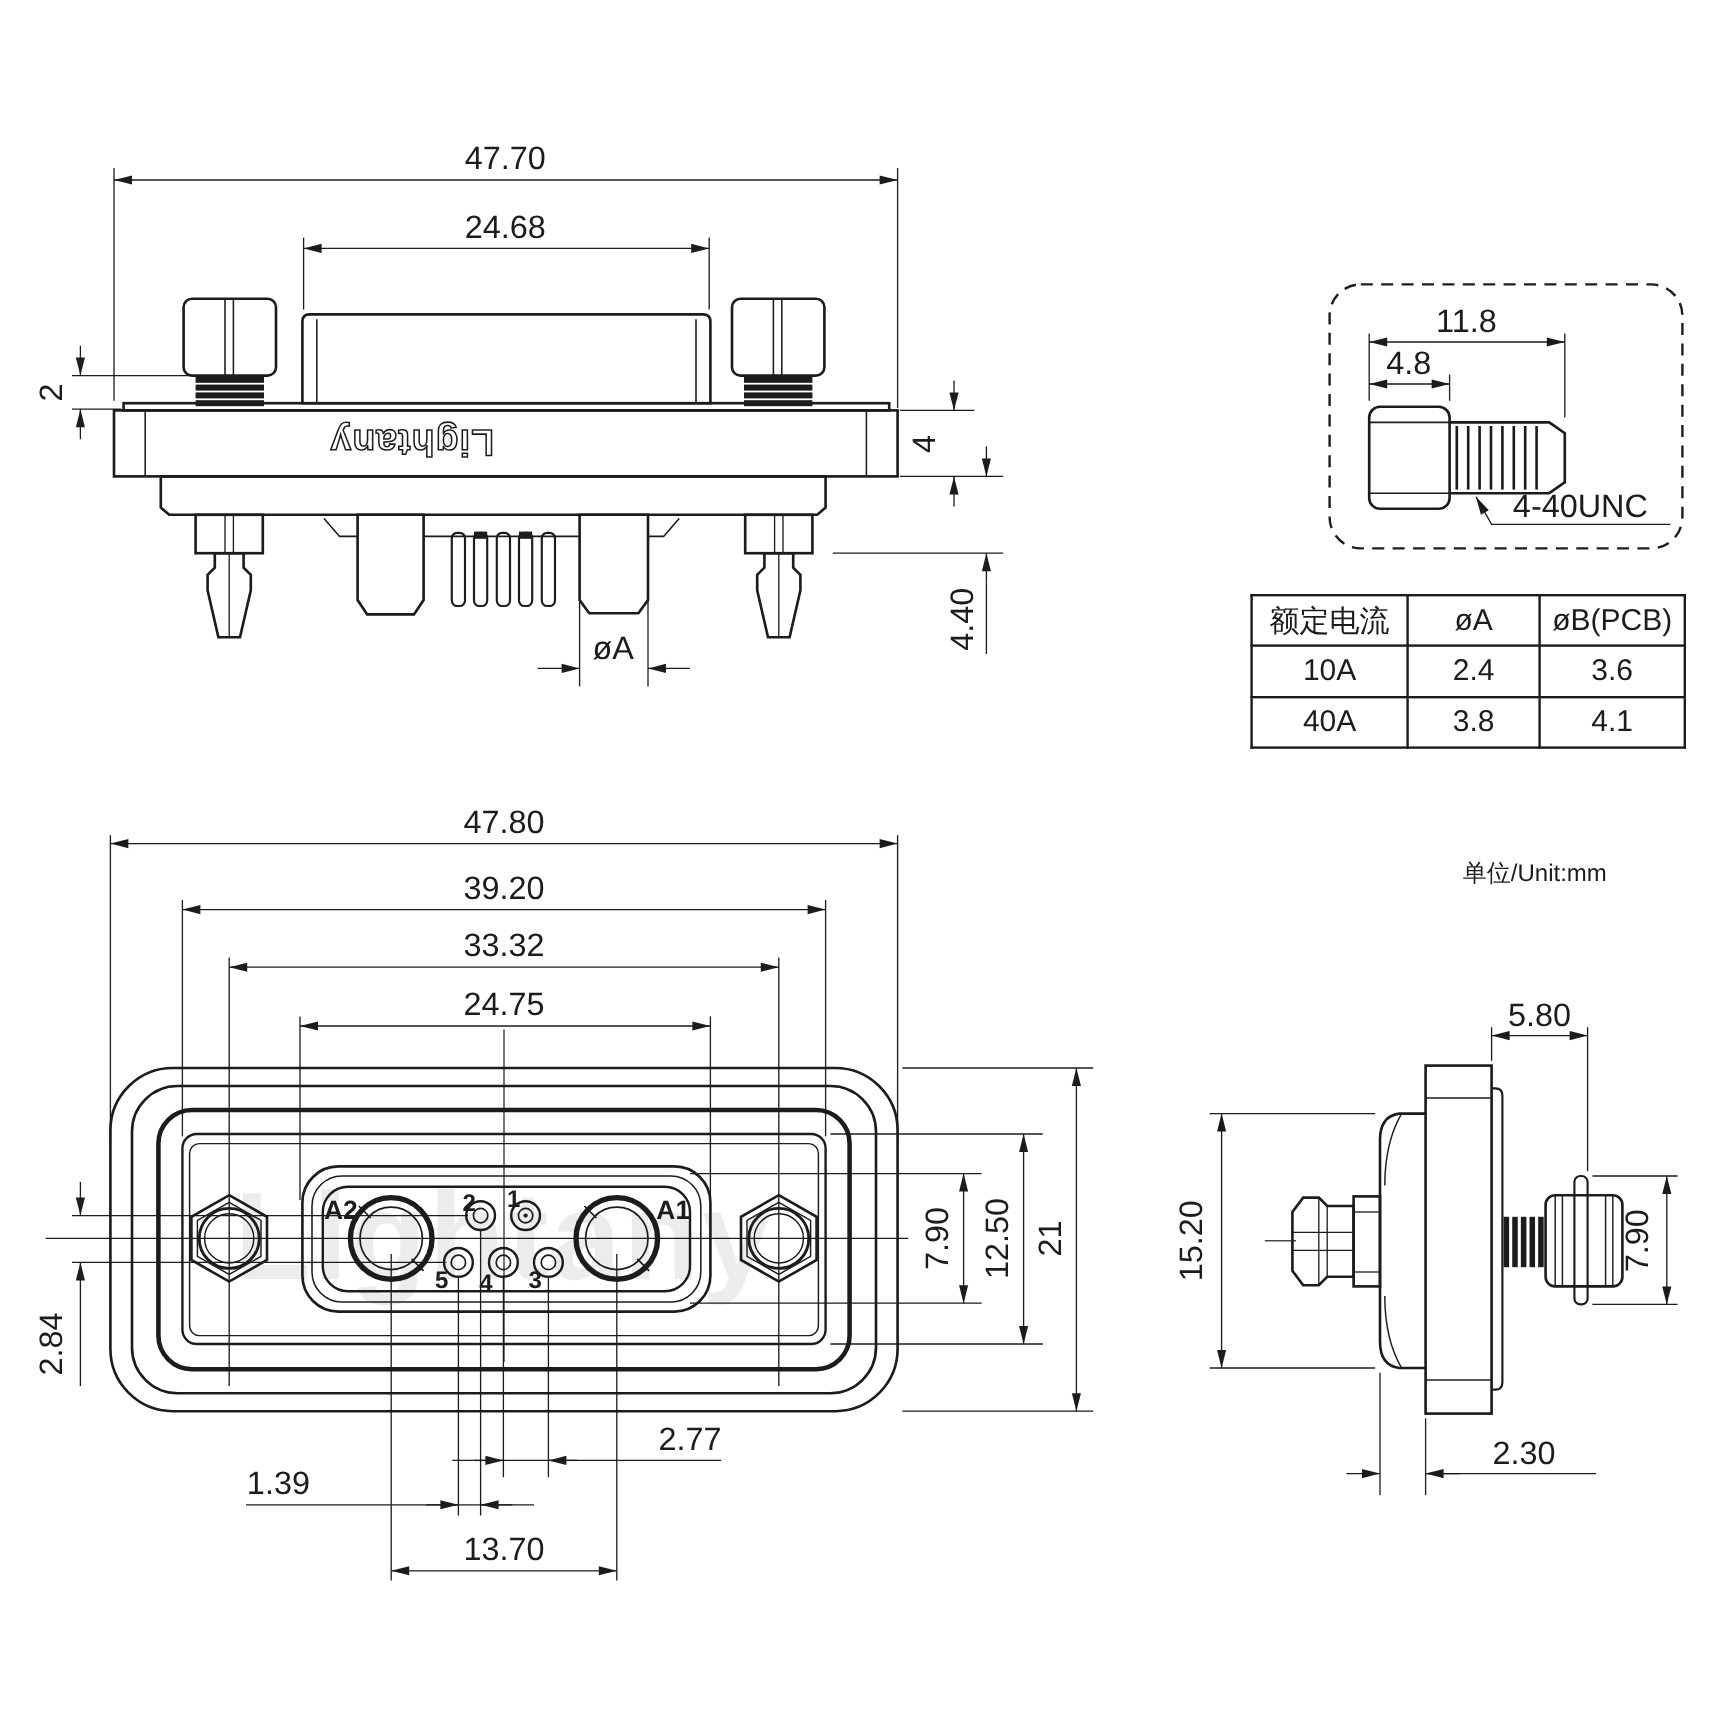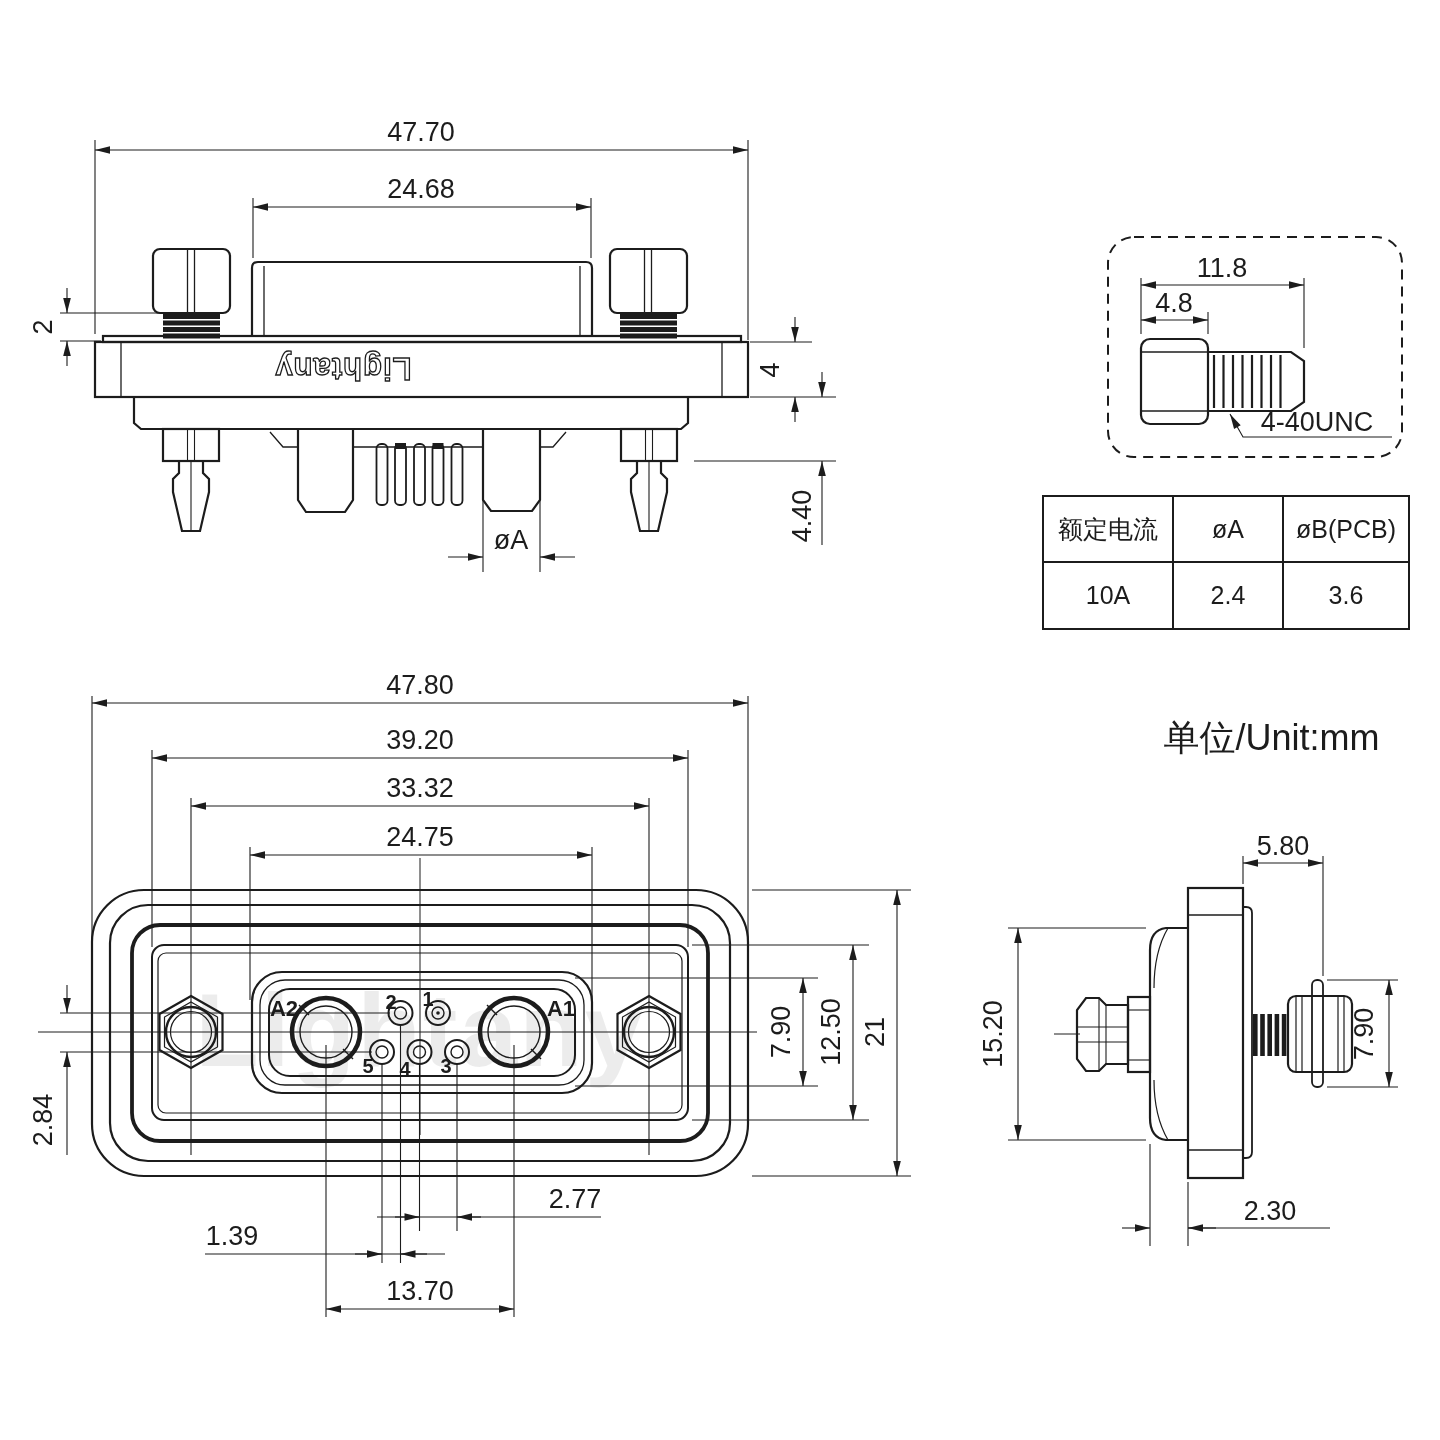--- a/index.html
+++ b/index.html
@@ -8,23 +8,23 @@
   svg{position:absolute;left:0;top:0;}
   svg text{font-family:"Liberation Sans", sans-serif;fill:#1c1c1c;}
   .dim{font-size:27px;}
   .pinlbl{font-size:20px;font-weight:bold;}
   .biglbl{font-size:22px;font-weight:bold;}
   .logo{font-size:31px;font-weight:bold;fill:#fff;stroke:#1c1c1c;stroke-width:1.3px;letter-spacing:1px;}
   .wm{font-size:104px;font-weight:bold;fill:#000;opacity:0.07;letter-spacing:2px;}
   
   #spec-table{position:absolute;left:1042px;top:495px;border-collapse:collapse;table-layout:fixed;}
   #spec-table td{border:2.2px solid #1c1c1c;text-align:center;vertical-align:middle;
-                 font-size:25px;height:40.4px;padding:12px;}
+                 font-size:25px;height:40.4px;padding:0;}
   #spec-table col.c1{width:130px}#spec-table col.c2{width:110px}#spec-table col.c3{width:121px}
-  #unit-note{position:absolute;left:1120px;top:714px;width:303px;text-align:center;font-size:36px;}
+  #unit-note{position:absolute;left:1036px;top:714px;width:303px;text-align:right;font-size:20px;}
 </style>
 </head>
 <body>
 
 <div id="stage">
 
 <svg width="1440" height="1440" viewBox="0 0 1440 1440">
   <defs>
     <marker id="ar" viewBox="0 0 16 10" refX="15.5" refY="5" markerWidth="16" markerHeight="10" orient="auto-start-reverse" markerUnits="userSpaceOnUse">
       <path d="M0.5,1.2 L15.5,5 L0.5,8.8 Z" fill="#1c1c1c"></path>
@@ -352,17 +352,22 @@
         <tr>
     <td>额定电流</td>
     <td>øA</td>
     <td>øB(PCB)</td>
   </tr>
   <tr>
     <td>10A</td>
     <td>2.4</td>
     <td>3.6</td>
   </tr>
+  <tr>
+    <td>40A</td>
+    <td>3.8</td>
+    <td>4.1</td>
+  </tr>
 </tbody>
     </table>
 <div id="unit-note">单位/Unit:mm</div>
 
 </div>
 
 </body></html>

